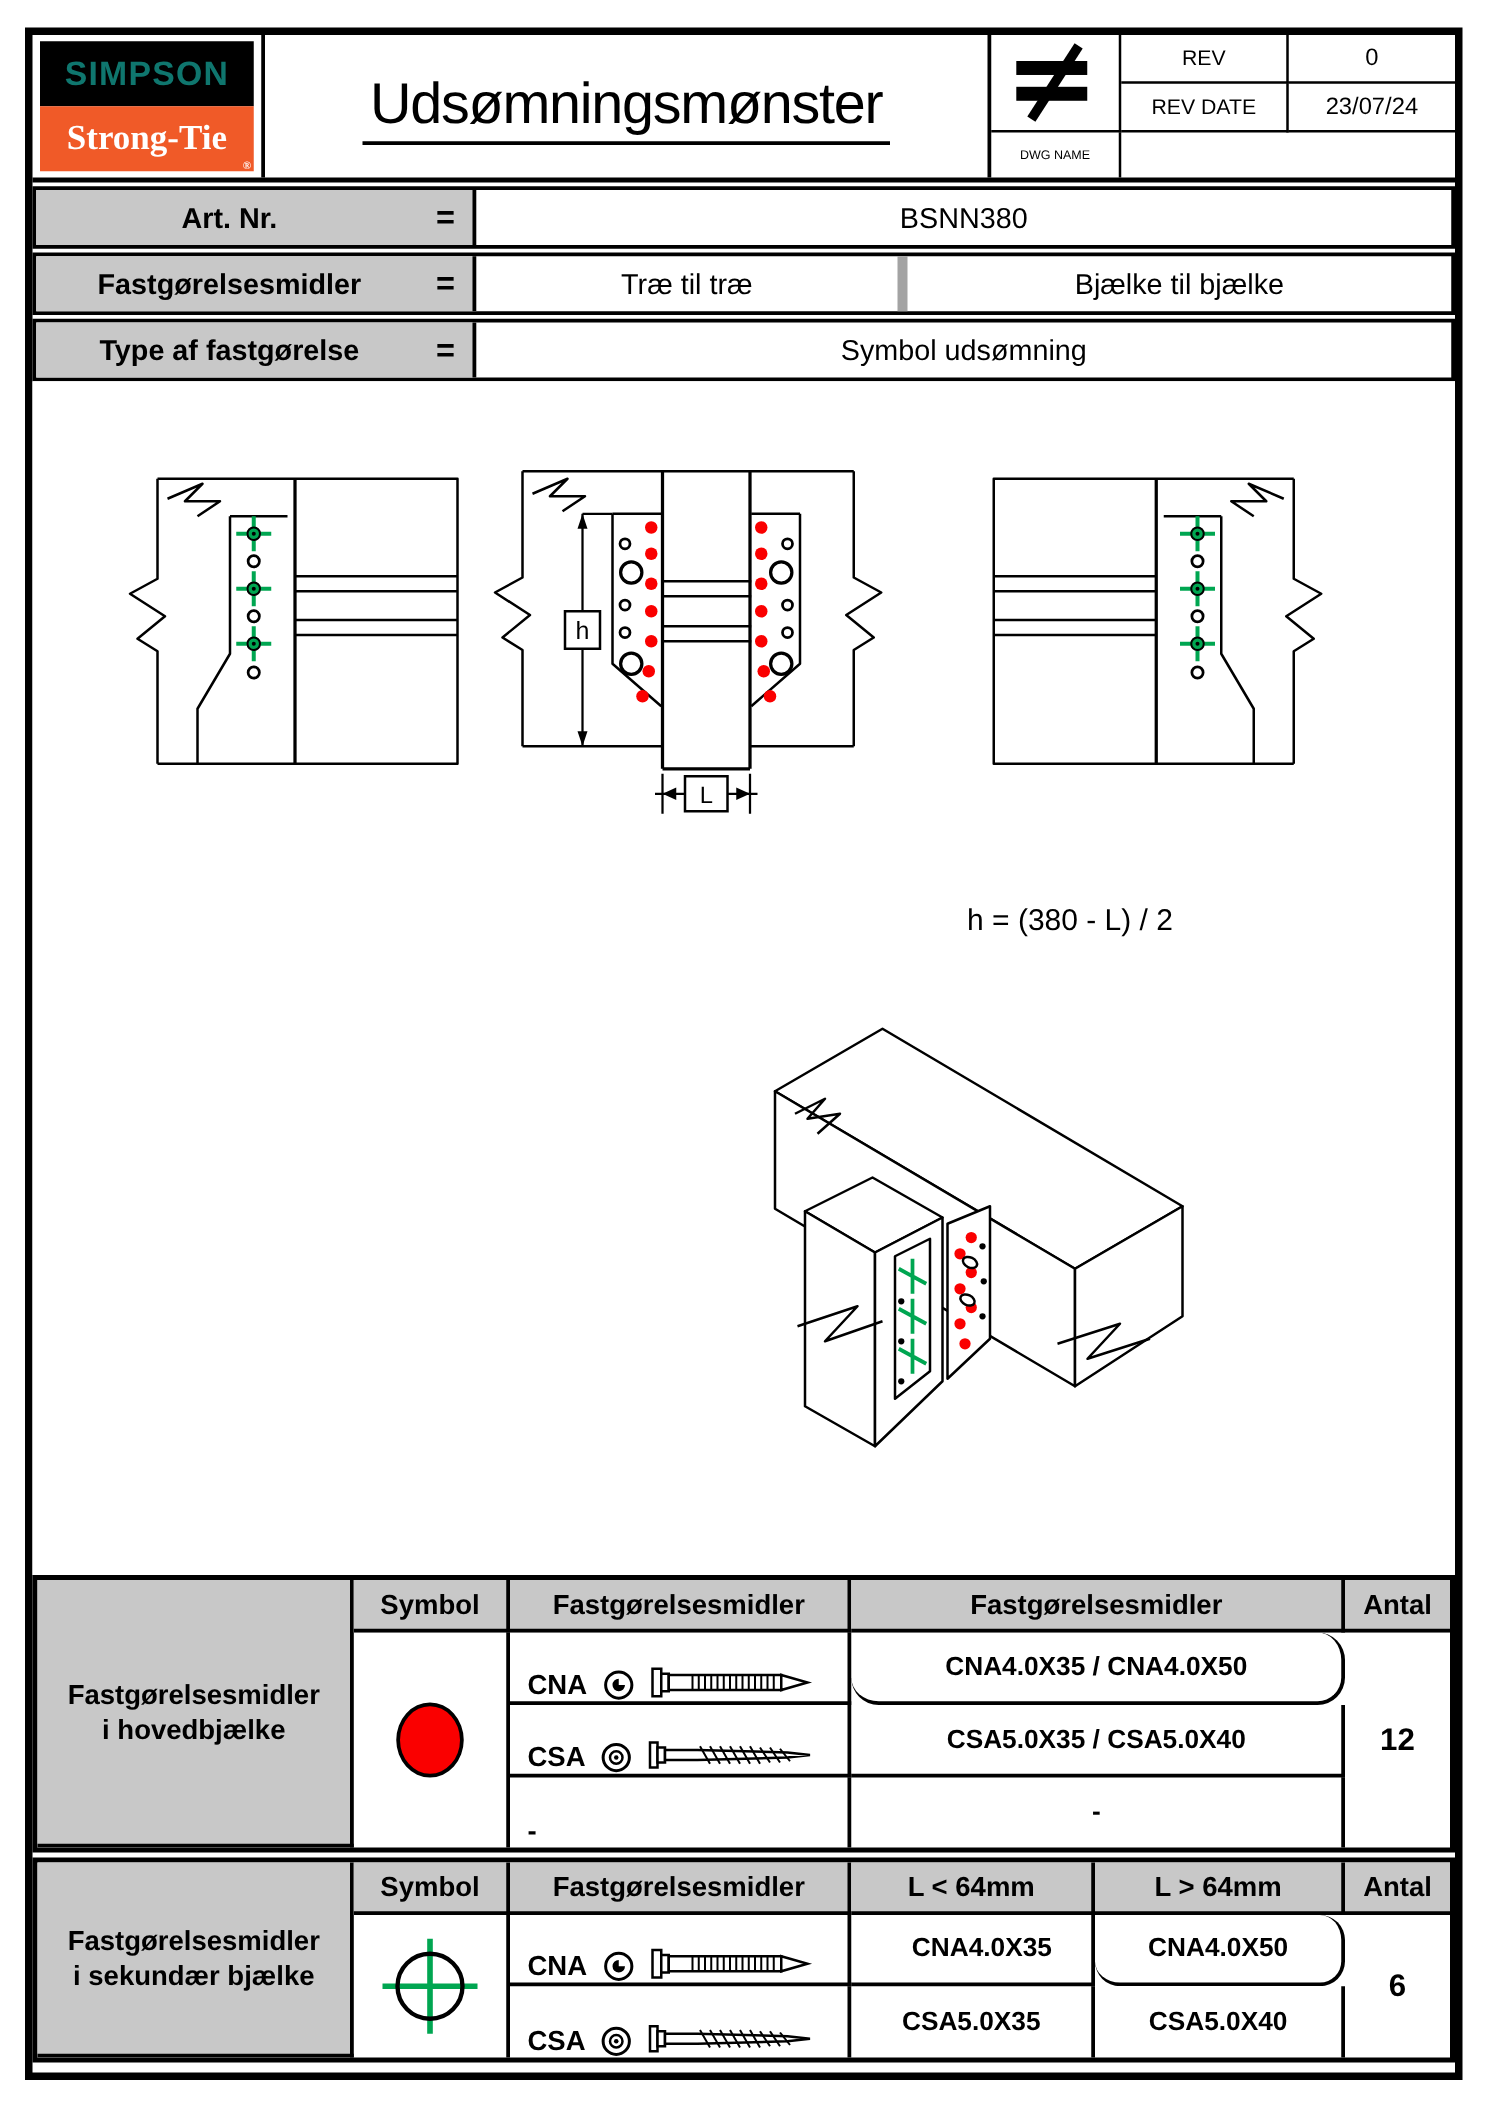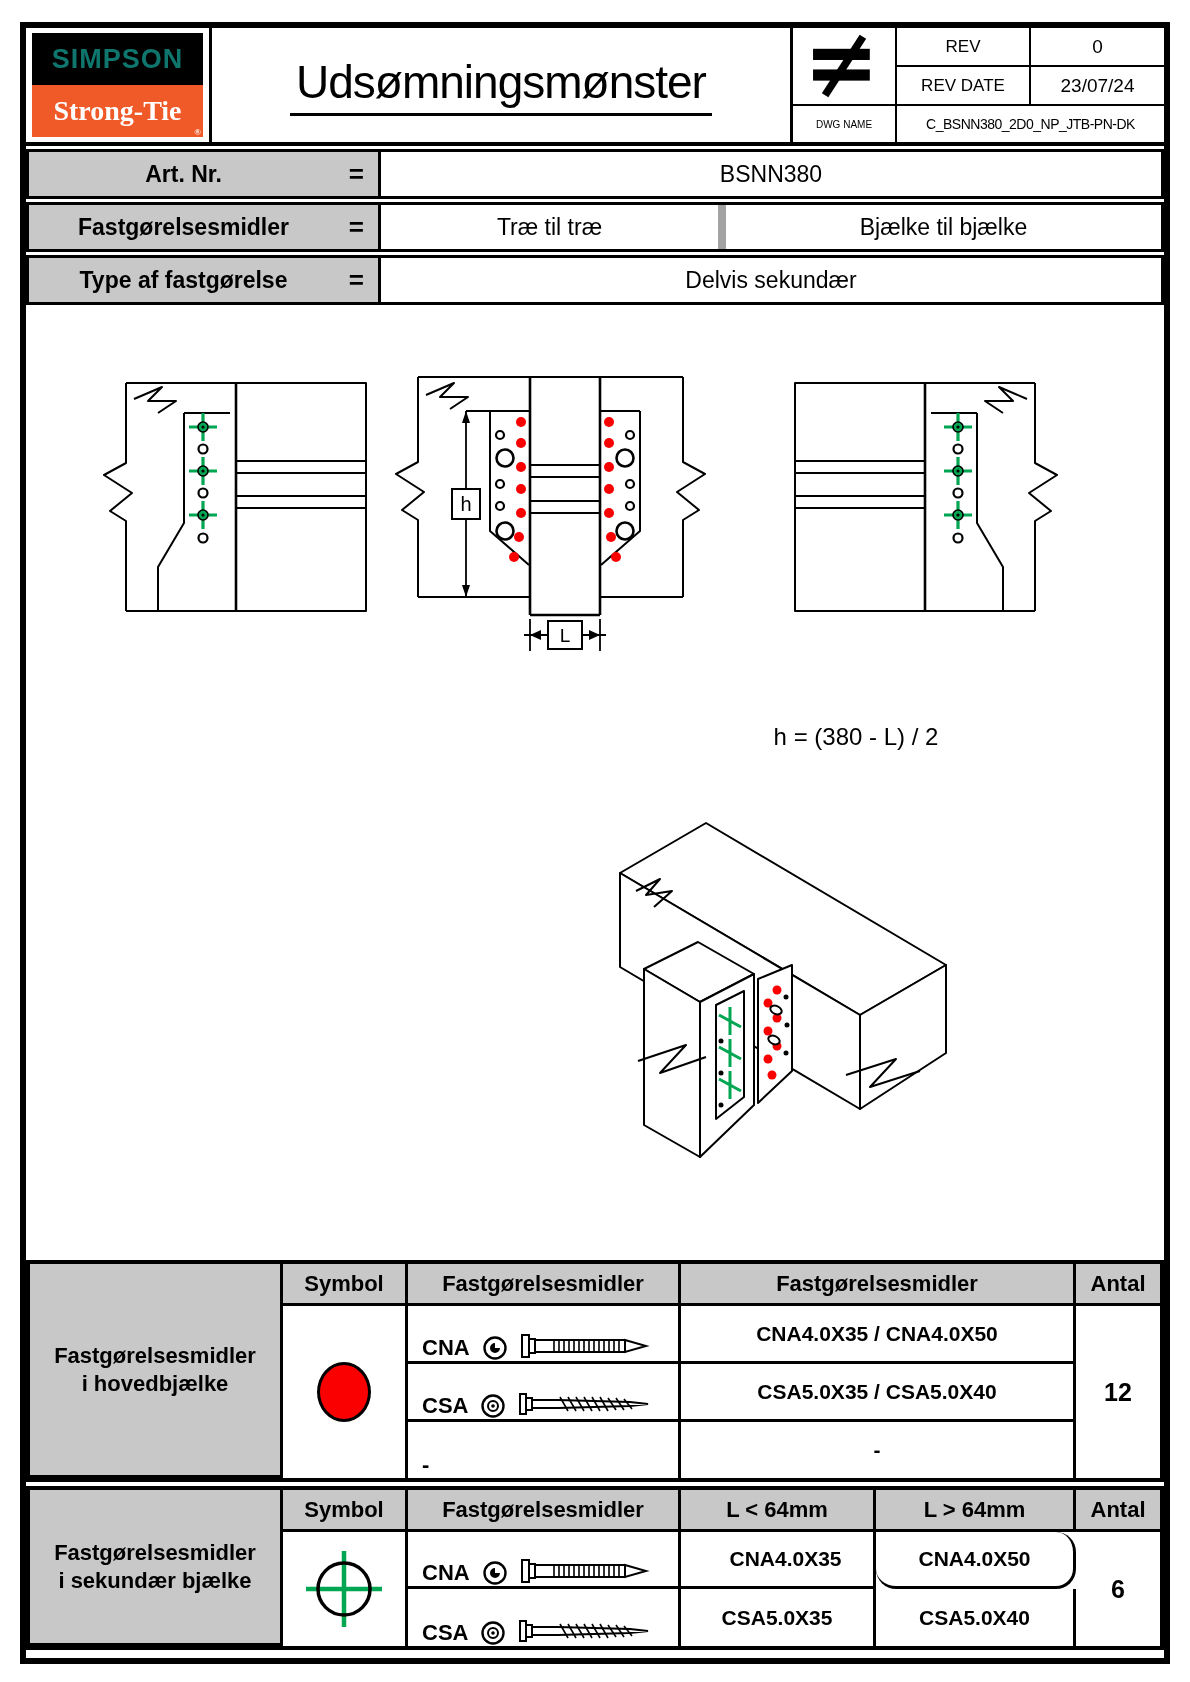--- a/index.html
+++ b/index.html
@@ -81,21 +81,20 @@
           <rect x="14" y="18" width="66" height="13" fill="#000"></rect>
           <rect x="14" y="42" width="66" height="13" fill="#000"></rect>
           <line x1="28" y1="72" x2="72" y2="4" stroke="#000" stroke-width="9"></line>
         </svg>
       </div>
       <div class="rev-lab">REV</div>
       <div class="rev-val">0</div>
       <div class="revd-lab">REV DATE</div>
       <div class="revd-val">23/07/24</div>
       <div class="dwg-lab">DWG NAME</div>
-      <div class="dwg-val">C_BSNN380_2D0_NP_JTB-PN-DK</div>
     </div>
   </div>
 
   <div class="info-row">
     <div class="info-label">
       <span class="lab">Art. Nr.</span>
       <span class="eq">=</span>
     </div>
     <div class="info-values">
       <div class="val">BSNN380</div>
@@ -112,21 +111,21 @@
       <div class="val">Bjælke til bjælke</div>
     </div>
   </div>
 
   <div class="info-row">
     <div class="info-label">
       <span class="lab">Type af fastgørelse</span>
       <span class="eq">=</span>
     </div>
     <div class="info-values">
-      <div class="val">Delvis sekundær</div>
+      <div class="val">Symbol udsømning</div>
     </div>
   </div>
 
   <div class="draw-area">
 
     <svg style="left:62px;top:66px" width="310" height="250" viewBox="0 0 310 250">
       <g stroke="#000" stroke-width="2" fill="none" stroke-linejoin="round">
         <path d="M 38,12 H 278 V 240 H 38"></path>
         <path d="M 38,12 V 92 L 16,104 L 44,122 L 22,140 L 38,150 V 240"></path>
         <path d="M 148,12 V 240" stroke-width="2.6"></path>
@@ -329,21 +328,21 @@
           <rect x="2" y="4" width="7" height="22"></rect>
           <rect x="9" y="8" width="6" height="14"></rect>
           <rect x="15" y="9" width="90" height="12"></rect>
           <polygon points="105,9 126,15 105,21"></polygon>
         </g>
         <g stroke="#000" stroke-width="1.6">
           <path d="M34,9 V21 M39,9 V21 M44,9 V21 M49,9 V21 M54,9 V21 M59,9 V21 M64,9 V21 M69,9 V21 M74,9 V21 M79,9 V21 M84,9 V21 M89,9 V21 M94,9 V21 M99,9 V21"></path>
         </g>
       </svg>
     </div>
-    <div class="cell fval" style="grid-row:2;grid-column:4;">CNA4.0X35 / CNA4.0X50</div>
+    <div class="cell fval" style="grid-row:2;grid-column:4;border-radius:22px;">CNA4.0X35 / CNA4.0X50</div>
 
     <div class="cell fname" style="grid-row:3;grid-column:3;">
       <span>CSA</span>
       <svg width="26" height="26" viewBox="0 0 26 26">
         <circle cx="13" cy="13" r="10.5" fill="none" stroke="#000" stroke-width="2.4"></circle>
         <circle cx="13" cy="13" r="5" fill="none" stroke="#000" stroke-width="2"></circle>
         <circle cx="13" cy="13" r="1.8" fill="#000"></circle>
       </svg>
       <svg width="140" height="30" viewBox="0 0 140 30">
         <g stroke="#000" stroke-width="2" fill="#fff">

